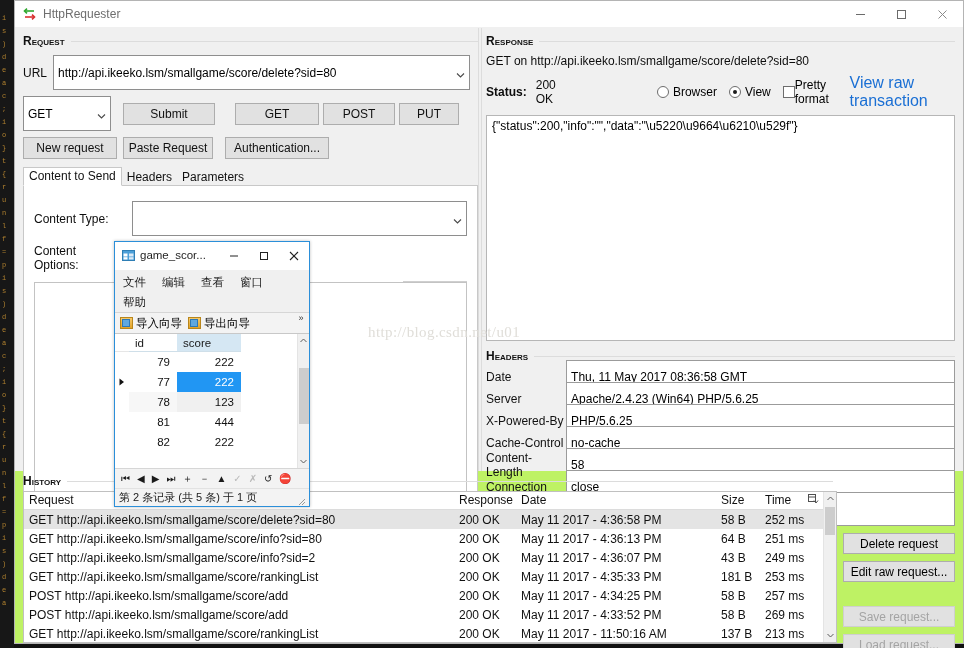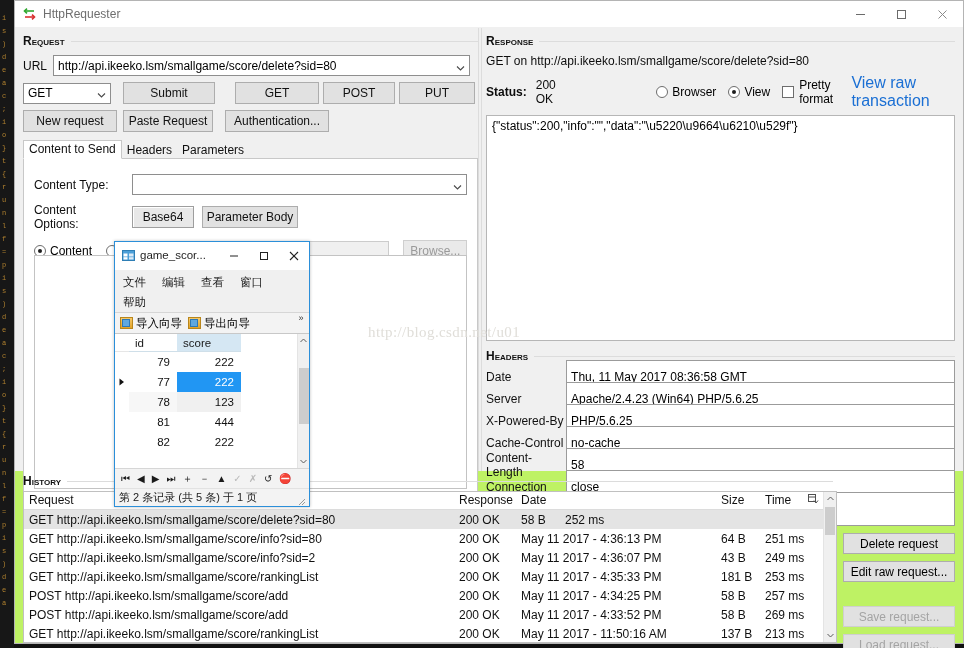--- a/index.html
+++ b/index.html
@@ -60,21 +60,21 @@
 
   
   .lbl { font-size: 12px; color: #0d0d0d; }
   .input {
     background: #fff; border: 1px solid #8e8e8e; height: 20px;
     font-size: 12px; padding: 1px 4px; display: flex; align-items: center;
     color: #111; overflow: hidden; white-space: nowrap;
   }
   .input.disabled { background: #f0f0f0; border-color: #cccccc; color: #a0a0a0; }
   .combo {
-    background: #fff; border: 1px solid #8e8e8e; height: 21px; font-size: 12px;
+    background: #fff; border: 1px solid #8e8e8e; height: 35px; font-size: 12px;
     display: flex; align-items: center; padding: 0 0 0 4px; position: relative;
   }
   .combo .caret {
     position: absolute; right: 4px; top: 50%; transform: translateY(-50%);
     width: 9px; height: 9px;
   }
   .btn {
     background: #e1e1e1; border: 1px solid #adadad; height: 22px;
     font-size: 12px; display: flex; align-items: center; justify-content: center;
     color: #111; white-space: nowrap;
@@ -83,21 +83,21 @@
   .btn.sunken { background: #e8e8e8; border-color: #9e9e9e; box-shadow: inset 1px 1px 0 #fff; }
   .radio { display: flex; align-items: center; gap: 4px; font-size: 12px; }
   .radio .dot {
     width: 12px; height: 12px; border-radius: 50%; border: 1px solid #6d6d6d;
     background: #fff; position: relative; flex: 0 0 auto;
   }
   .radio .dot.on::after {
     content: ""; position: absolute; left: 3px; top: 3px; width: 4px; height: 4px;
     border-radius: 50%; background: #1d1d1d;
   }
-  .check { display: flex; align-items: center; gap: 5px; font-size: 12px; }
+  .check { display: flex; align-items: center; font-size: 12px; }
   .check .box {
     width: 12px; height: 12px; border: 1px solid #6d6d6d; background: #fff; flex: 0 0 auto;
   }
   .link { color: #1a6fd4; font-size: 16px; }
 
   
   .tabs { display: flex; align-items: flex-end; height: 18px; position: relative; }
   .tab {
     font-size: 12px; padding: 1px 5px 2px 5px; color: #111; position: relative; top: 1px;
   }
@@ -335,21 +335,21 @@
             <span>GET</span>
             <span class="caret">
               <svg width="9" height="9" viewBox="0 0 9 9">
                   <path d="M1 3 L4.5 6.5 L8 3" stroke="#4a4a4a" stroke-width="1.1" fill="none"></path>
                 </svg>
             </span>
           </div>
           <div class="btn" style="width:92px;margin-left:12px;">Submit</div>
           <div class="btn" style="width:84px;margin-left:20px;">GET</div>
           <div class="btn" style="width:72px;margin-left:4px;">POST</div>
-          <div class="btn" style="width:76px;margin-left:4px;">PUT</div>
+          <div class="btn" style="width:60px;margin-left:4px;">PUT</div>
         </div>
 
         <div style="display:flex;align-items:center;gap:6px;margin-top:6px;">
           <div class="btn" style="width:94px;">New request</div>
           <div class="btn" style="width:90px;">Paste Request</div>
           <div class="btn" style="width:104px;margin-left:6px;">Authentication...</div>
         </div>
 
         <div class="tabs" style="margin-top:8px;">
           <div class="tab active">Content to Send</div>
@@ -484,20 +484,21 @@
               <div class="c-req">Request</div>
               <div class="c-resp">Response</div>
               <div class="c-date">Date</div>
               <div class="c-size">Size</div>
               <div class="c-time">Time</div>
             </div>
 
             <div class="htr sel">
               <div class="c-req">GET http://api.ikeeko.lsm/smallgame/score/delete?sid=80</div>
               <div class="c-resp">200 OK</div>
+              <div class="c-date">May 11 2017 - 4:36:58 PM</div>
               <div class="c-size">58 B</div>
               <div class="c-time">252 ms</div>
             </div>
             <div class="htr">
               <div class="c-req">GET http://api.ikeeko.lsm/smallgame/score/info?sid=80</div>
               <div class="c-resp">200 OK</div>
               <div class="c-date">May 11 2017 - 4:36:13 PM</div>
               <div class="c-size">64 B</div>
               <div class="c-time">251 ms</div>
             </div>

